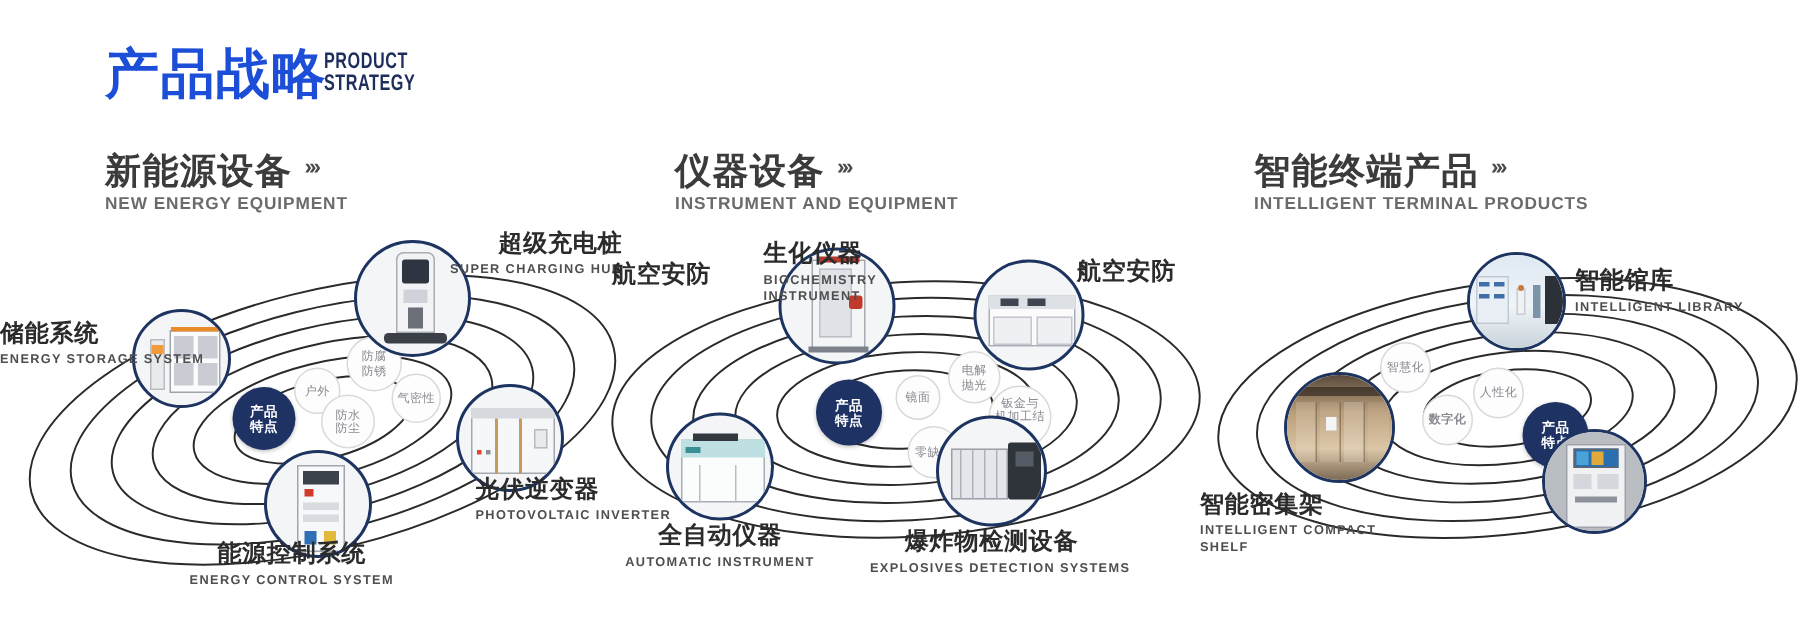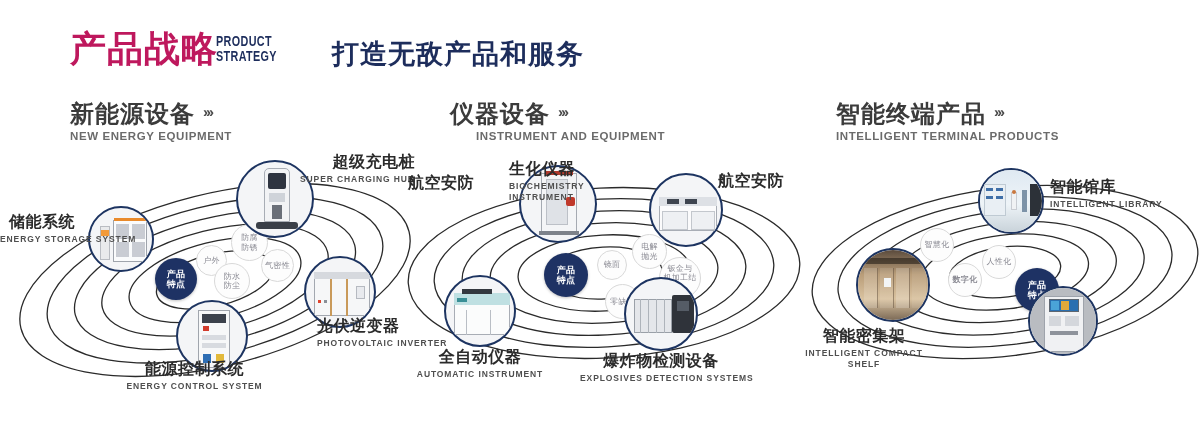--- a/index.html
+++ b/index.html
@@ -6,21 +6,21 @@
   body{
     width:1200px;height:422px;background:#ffffff;overflow:hidden;
     font-family:"Liberation Sans","DejaVu Sans",sans-serif;
     position:relative;
   }
   #stage{position:absolute;left:0;top:0;width:1200px;height:422px;}
 
   
   .hdr-cn{
     position:absolute;left:70px;top:25px;
-    font-size:36px;font-weight:bold;color:#be185d;letter-spacing:1px;
+    font-size:36px;font-weight:bold;color:#1d4ed8;letter-spacing:1px;
     font-family:"Liberation Sans","DejaVu Sans",sans-serif;
     white-space:nowrap;
   }
   .hdr-en{
     position:absolute;left:216px;top:33px;
     font-size:15px;font-weight:bold;color:#1d2d5c;
     line-height:15px;letter-spacing:.5px;
     transform:scaleX(.72);transform-origin:left top;
     white-space:nowrap;
   }
@@ -78,49 +78,48 @@
   
   .cap{position:absolute;white-space:nowrap;}
   .cap .cn{
     font-size:16px;font-weight:bold;color:#2b2b2b;letter-spacing:.5px;
     display:block;
   }
   .cap .en{
     font-size:8.5px;font-weight:bold;color:#4f4f4f;letter-spacing:.9px;
     display:block;margin-top:1px;
   }
-  .cap.ta-r{text-align:center;}
+  .cap.ta-r{text-align:left;}
   .cap.ta-c{text-align:center;}
   .cap.ta-l{text-align:left;}
 
   
   .dev{position:absolute;left:0;top:0;width:100%;height:100%;}
   .bx{position:absolute;box-sizing:border-box;}
 </style>
 </head>
 <body>
 
 <div id="stage">
 
   <div class="hdr-cn">产品战略</div>
   <div class="hdr-en">
     <span>PRODUCT</span>
     <span>STRATEGY</span>
   </div>
-  <div class="hdr-slogan">打造无敌产品和服务</div>
 
   <div class="sec-title" style="left:70px;top:98px;">
     <span class="sec-cn">新能源设备</span><span class="sec-arrows">›››</span>
   </div>
   <div class="sec-en" style="left:70px;top:130px;">NEW ENERGY EQUIPMENT</div>
 
   <div class="sec-title" style="left:450px;top:98px;">
     <span class="sec-cn">仪器设备</span><span class="sec-arrows">›››</span>
   </div>
-  <div class="sec-en" style="left:476px;top:130px;">INSTRUMENT AND EQUIPMENT</div>
+  <div class="sec-en" style="left:450px;top:130px;">INSTRUMENT AND EQUIPMENT</div>
 
   <div class="sec-title" style="left:836px;top:98px;">
     <span class="sec-cn">智能终端产品</span><span class="sec-arrows">›››</span>
   </div>
   <div class="sec-en" style="left:836px;top:130px;">INTELLIGENT TERMINAL PRODUCTS</div>
 
   <div class="cluster" style="left:0px;top:150px;width:420px;height:240px;">
 
     <div class="rings">
       <svg width="420" height="240" viewBox="0 0 420 240">

